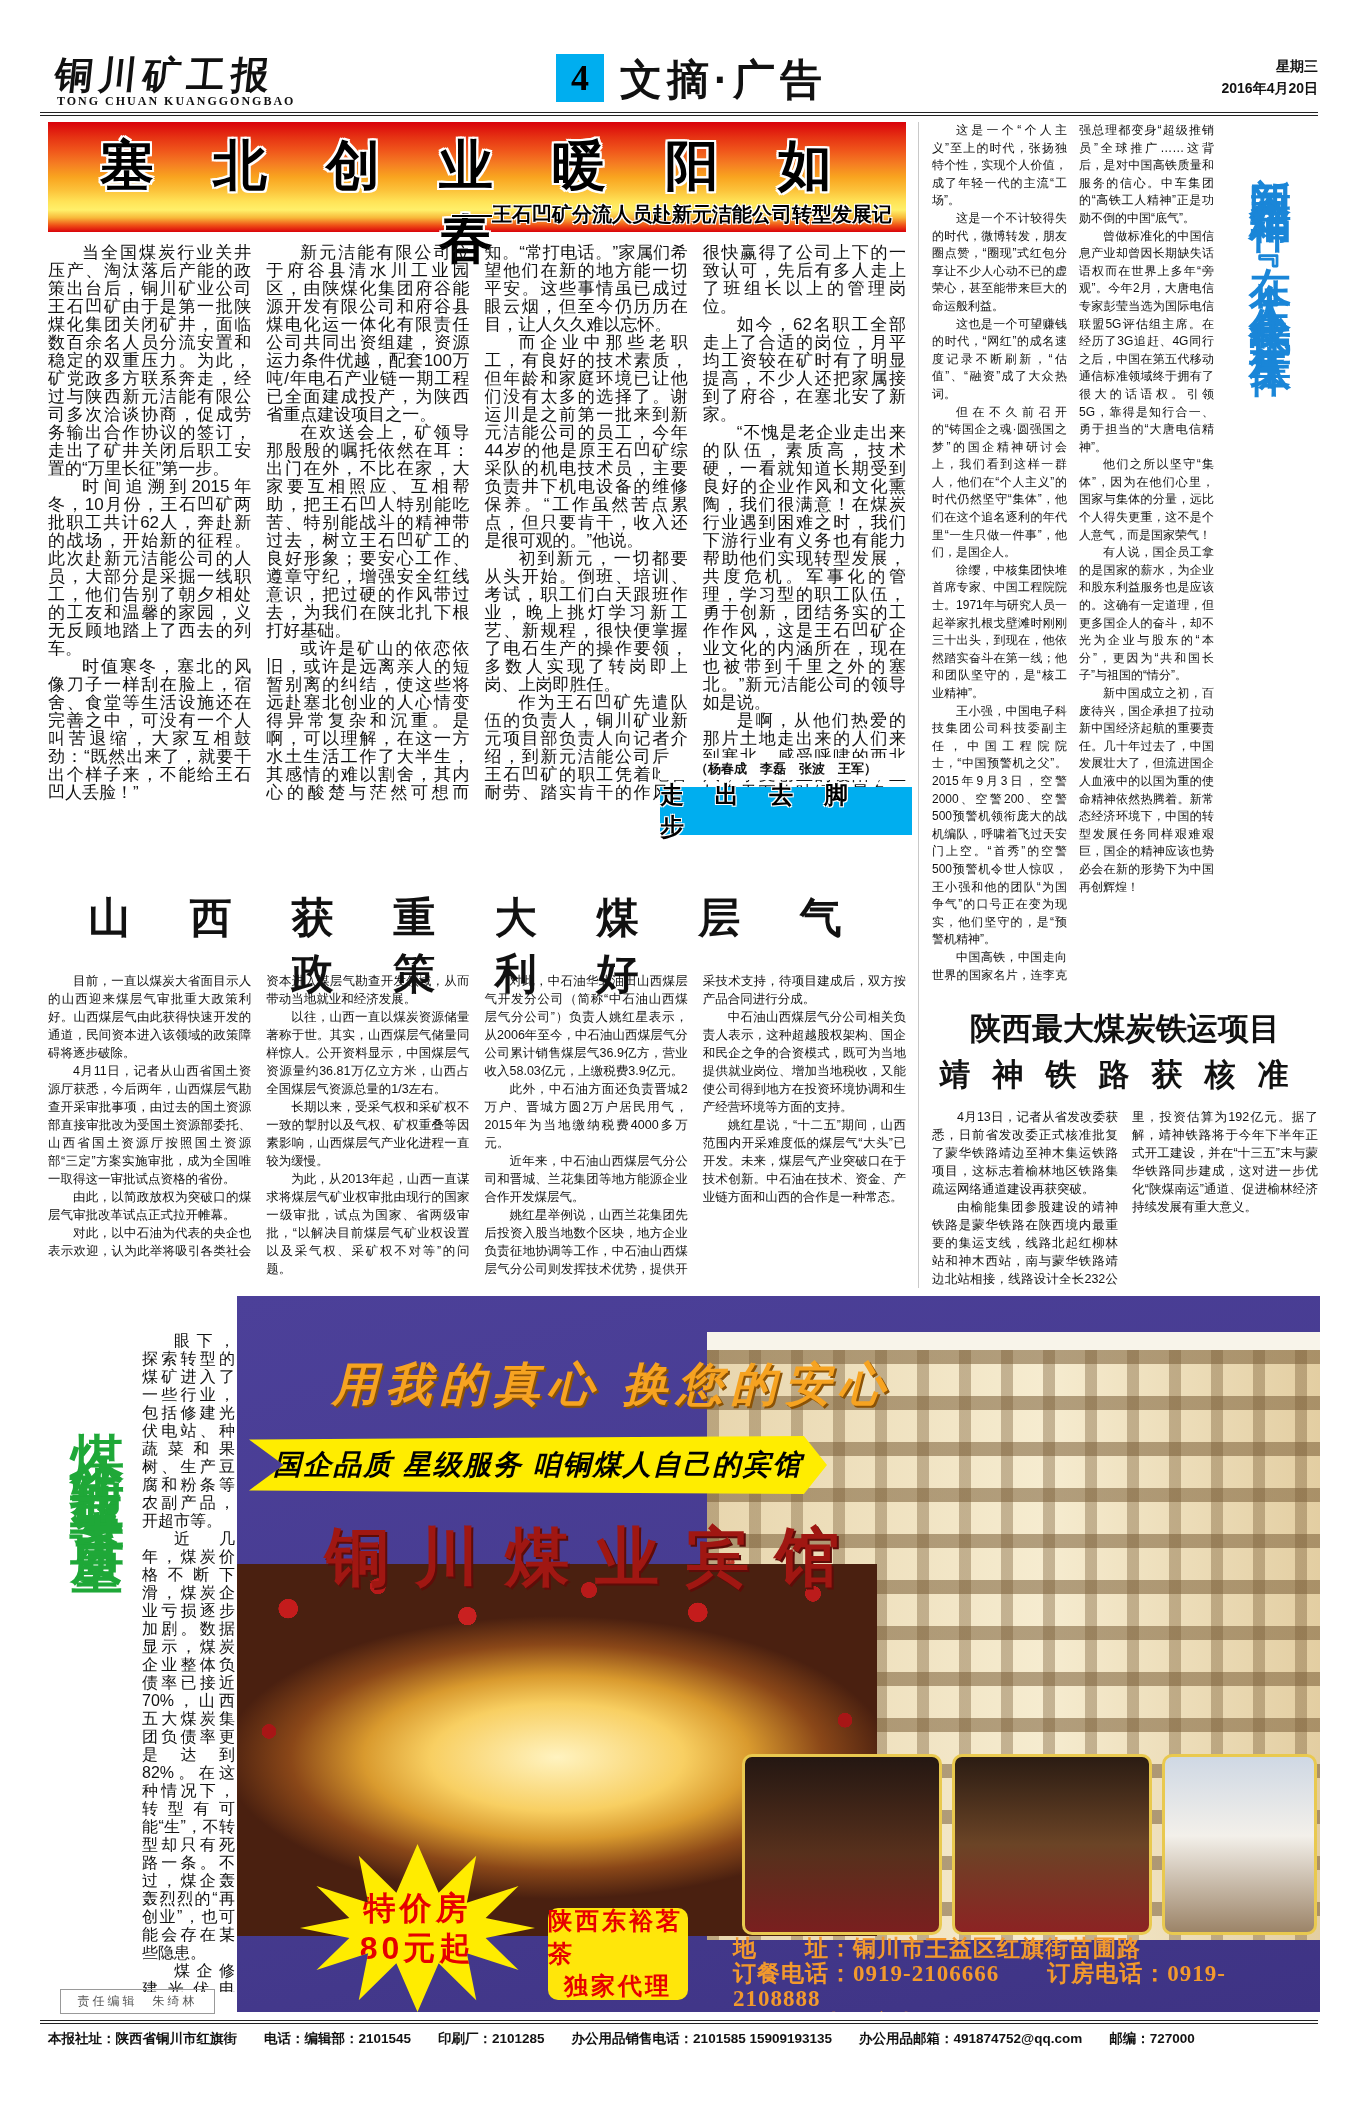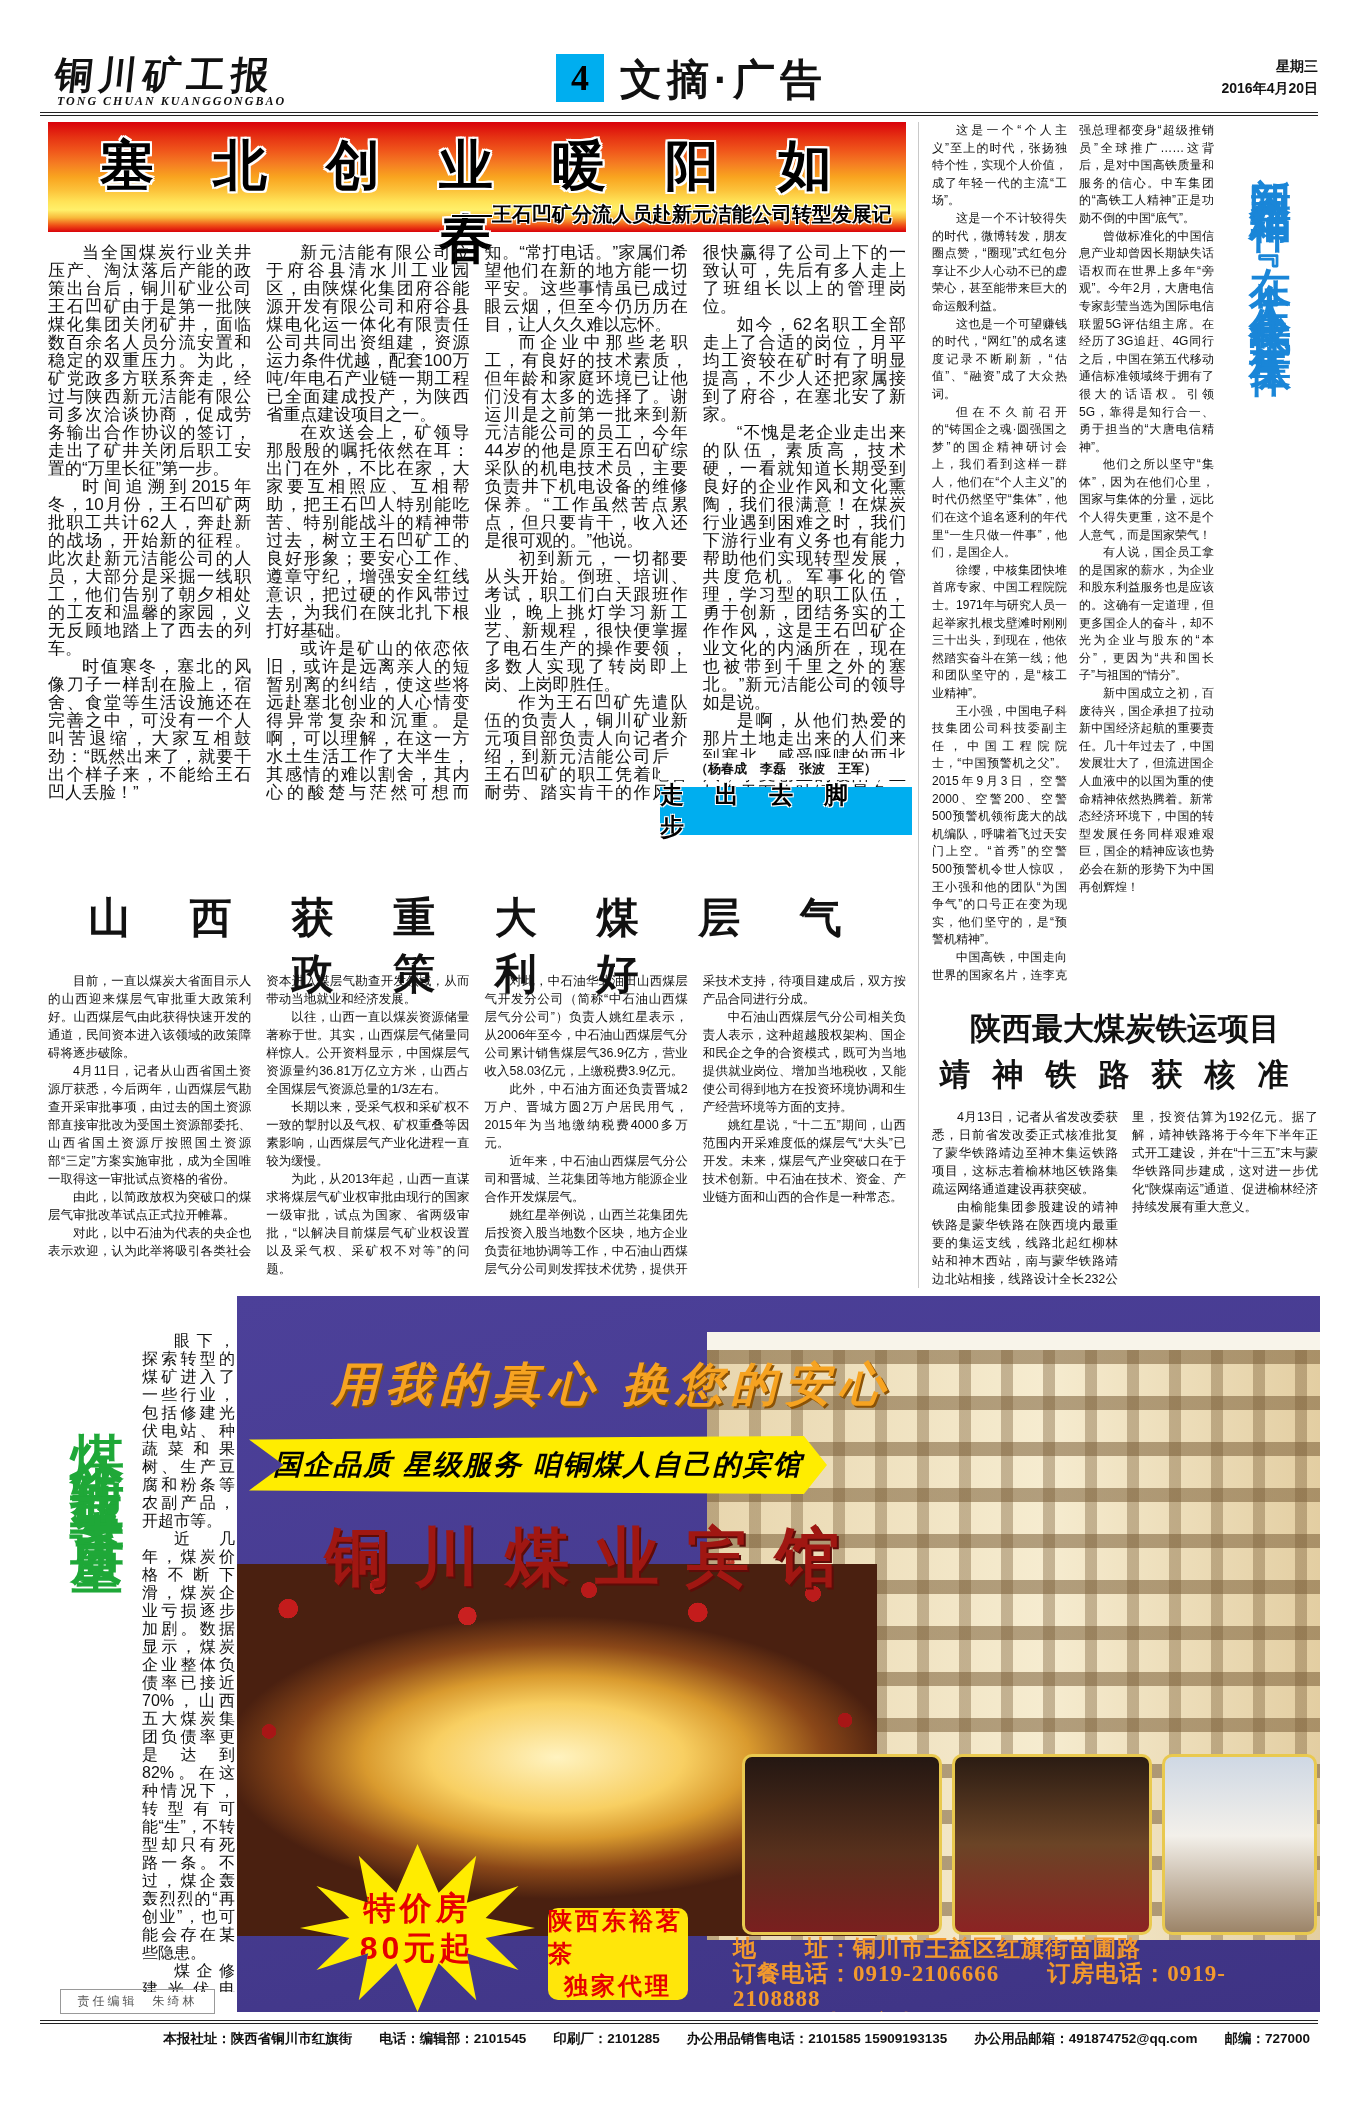--- a/index.html
+++ b/index.html
@@ -5,21 +5,21 @@
   * { margin:0; padding:0; box-sizing:border-box; }
   html,body { background:#fff; }
   body {
     width:1358px; height:2126px; position:relative; overflow:hidden;
     font-family:"Liberation Sans","DejaVu Sans",sans-serif; color:#111;
   }
   .abs { position:absolute; }
 
   
   .masthead-cn { left:55px; top:50px; font-size:38px; font-weight:bold; letter-spacing:6px; transform:skewX(-6deg); font-family:"Liberation Serif","DejaVu Serif",serif; }
-  .masthead-py { left:57px; top:94px; font-size:12px; font-weight:bold; letter-spacing:2px; font-family:"Liberation Serif","DejaVu Serif",serif;font-style:italic; }
+  .masthead-py { left:57px; top:94px; font-size:12px; font-weight:bold; letter-spacing:2px; font-family:"Liberation Serif","DejaVu Serif",serif; }
   .pagenum { left:556px; top:54px; width:48px; height:48px; background:#00aeef; color:#000;
     font-family:"Liberation Serif","DejaVu Serif",serif; font-size:36px; font-weight:bold;
     display:flex; align-items:center; justify-content:center; }
   .section-title { left:620px; top:52px; font-size:42px; font-weight:bold; letter-spacing:5px; }
   .weekday { right:40px; top:58px; font-size:14px; font-weight:bold; text-align:right; }
   .dateline { right:40px; top:80px; font-size:14px; font-weight:bold; text-align:right; }
   .rule-top, .rule-bottom { left:40px; width:1278px; height:4px; border-top:1px solid #222; border-bottom:1px solid #222; }
   .rule-top { top:112px; } .rule-bottom { top:2020px; }
 
   
@@ -106,21 +106,21 @@
     clip-path:polygon(50% 0%,59% 29%,75% 7%,71% 35%,93% 25%,79% 44%,100% 50%,79% 56%,93% 75%,71% 65%,75% 93%,59% 71%,50% 100%,41% 71%,25% 93%,29% 65%,7% 75%,21% 56%,0% 50%,21% 44%,7% 25%,29% 35%,25% 7%,41% 29%);
     display:flex; flex-direction:column; align-items:center; justify-content:center;
     font-size:32px; font-weight:bold; color:#e60000; line-height:1.25; letter-spacing:4px; }
   .teabox { position:absolute; left:311px; top:612px; width:140px; height:92px; z-index:5; background:#ffe60a; border-radius:10px;
     display:flex; flex-direction:column; align-items:center; justify-content:center;
     font-size:24px; font-weight:bold; color:#e60000; line-height:1.35; letter-spacing:3px; }
   .ad-contact { position:absolute; left:496px; top:640px; width:580px; z-index:4;
     color:#f2992d; font-size:23px; font-weight:bold; line-height:25px; letter-spacing:1px;font-family:Liberation Serif, serif; }
 
   
-  .footer-line { left:48px; top:2030px; width:1262px; text-align:right; font-size:13.5px; font-weight:bold; }
+  .footer-line { left:48px; top:2030px; width:1262px; text-align:left; font-size:13.5px; font-weight:bold; }
 </style>
 </head>
 <body>
 
 <div class="abs masthead-cn">铜川矿工报</div>
 <div class="abs masthead-py">TONG CHUAN KUANGGONGBAO</div>
 <div class="abs pagenum">4</div>
 <div class="abs section-title">文摘·广告</div>
 <div class="abs weekday">星期三</div>
 <div class="abs dateline">2016年4月20日</div>

